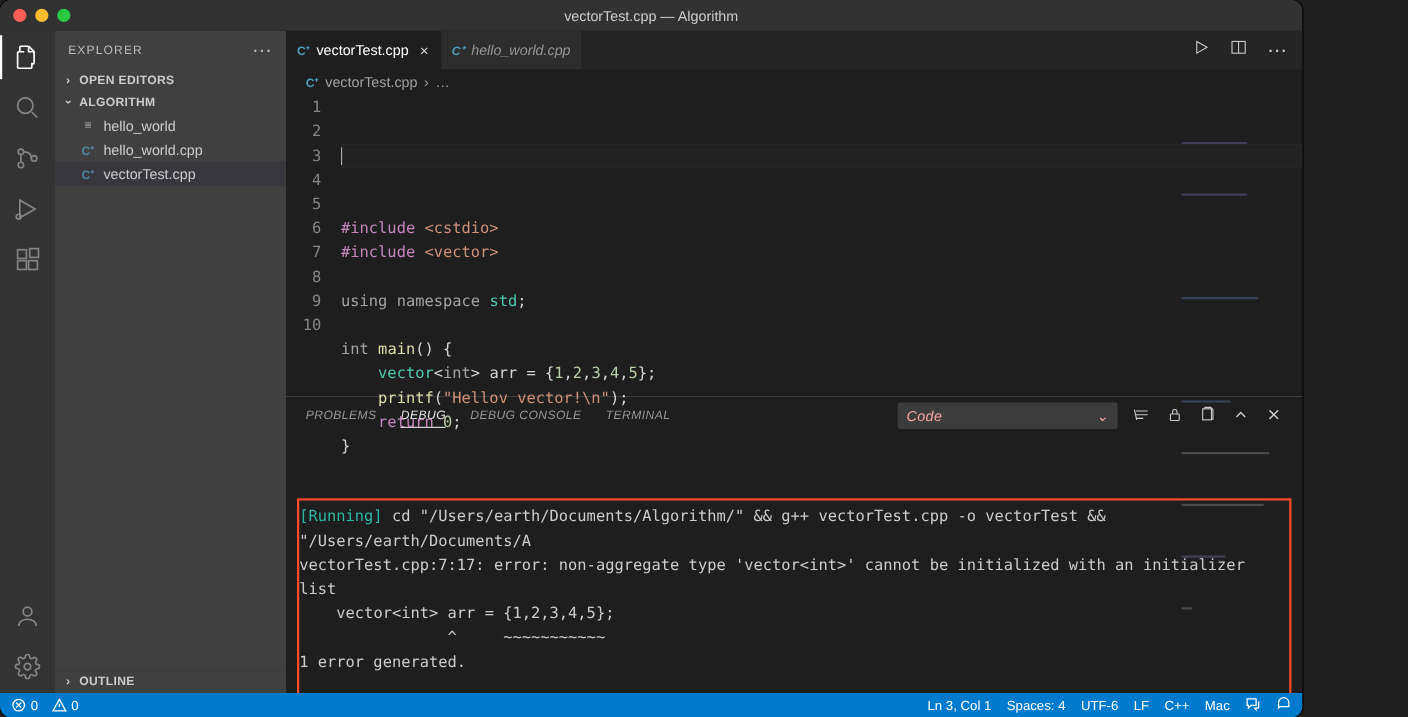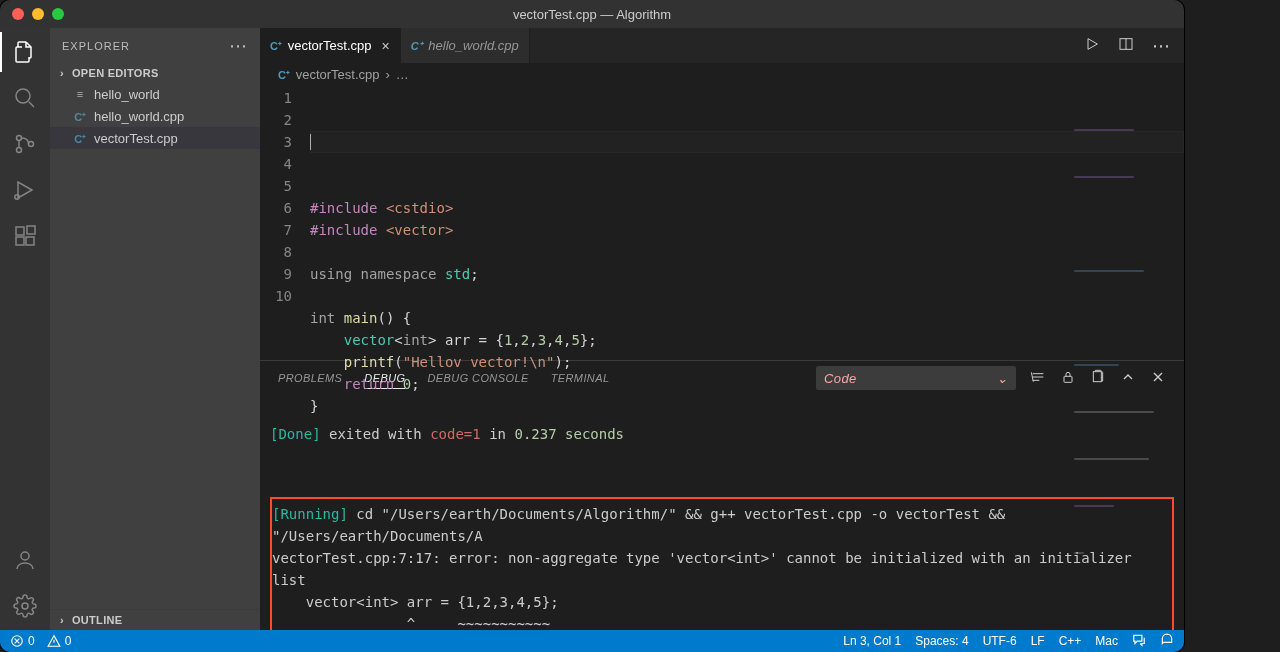--- a/index.html
+++ b/index.html
@@ -139,20 +139,24 @@
     </div>
 
     <div class="sidebar">
       <div class="sidebar-header">
         <span>EXPLORER</span>
         <span class="side-dots">⋯</span>
       </div>
       <div class="side-section">
         <span class="chev">›</span>
         <span>OPEN EDITORS</span>
+      </div>
+      <div class="side-section">
+        <span class="chev" style="transform:rotate(90deg);">›</span>
+        <span>ALGORITHM</span>
       </div>
       <div class="side-tree" id="file-tree">
           <div class="tree-item">
             <span class="ficon" style="color:#ccc;font-size:11px;font-weight:600;">≡</span>
             <span>hello_world</span>
           </div>
           <div class="tree-item">
             <span class="ficon" style="color:#519aba;font-size:11px;font-weight:600;">C⁺</span>
             <span>hello_world.cpp</span>
           </div>
@@ -258,21 +262,20 @@
                 </svg></span>
             <span class="panel-icons"><svg viewBox="0 0 24 24" fill="none" stroke="currentColor" stroke-width="2">
                   <path d="M6 15l6-6 6 6"></path>
                 </svg></span>
             <span class="panel-icons"><svg viewBox="0 0 24 24" fill="none" stroke="currentColor" stroke-width="2">
                   <path d="M6 6l12 12M18 6L6 18"></path>
                 </svg></span>
           </div>
         </div>
         <div class="panel-body">
-<div><span class="out-teal">[Done]</span><span> exited with </span><span style="color:#d16969">code=1</span><span> in </span><span style="color:#b5cea8">0.237</span><span style="color:#b5cea8"> seconds</span></div>
           <div class="highlight-box" id="outbox"><div><span class="out-teal">[Running]</span><span class="out-white"> cd "/Users/earth/Documents/Algorithm/" &amp;&amp; g++ vectorTest.cpp -o vectorTest &amp;&amp; "/Users/earth/Documents/A</span></div><div><span class="out-white">vectorTest.cpp:7:17: error: non-aggregate type 'vector&lt;int&gt;' cannot be initialized with an initializer list</span></div><div><span class="out-white">    vector&lt;int&gt; arr = {1,2,3,4,5};</span></div><div><span class="out-white">                ^     ~~~~~~~~~~~</span></div><div><span class="out-white">1 error generated.</span></div><div>&nbsp;</div></div>
         </div>
       </div>
     </div>
   </div>
 
   <div class="statusbar">
     <div class="sb-item">
       <svg viewBox="0 0 24 24" fill="none" stroke="currentColor" stroke-width="2">
           <circle cx="12" cy="12" r="9"></circle>

